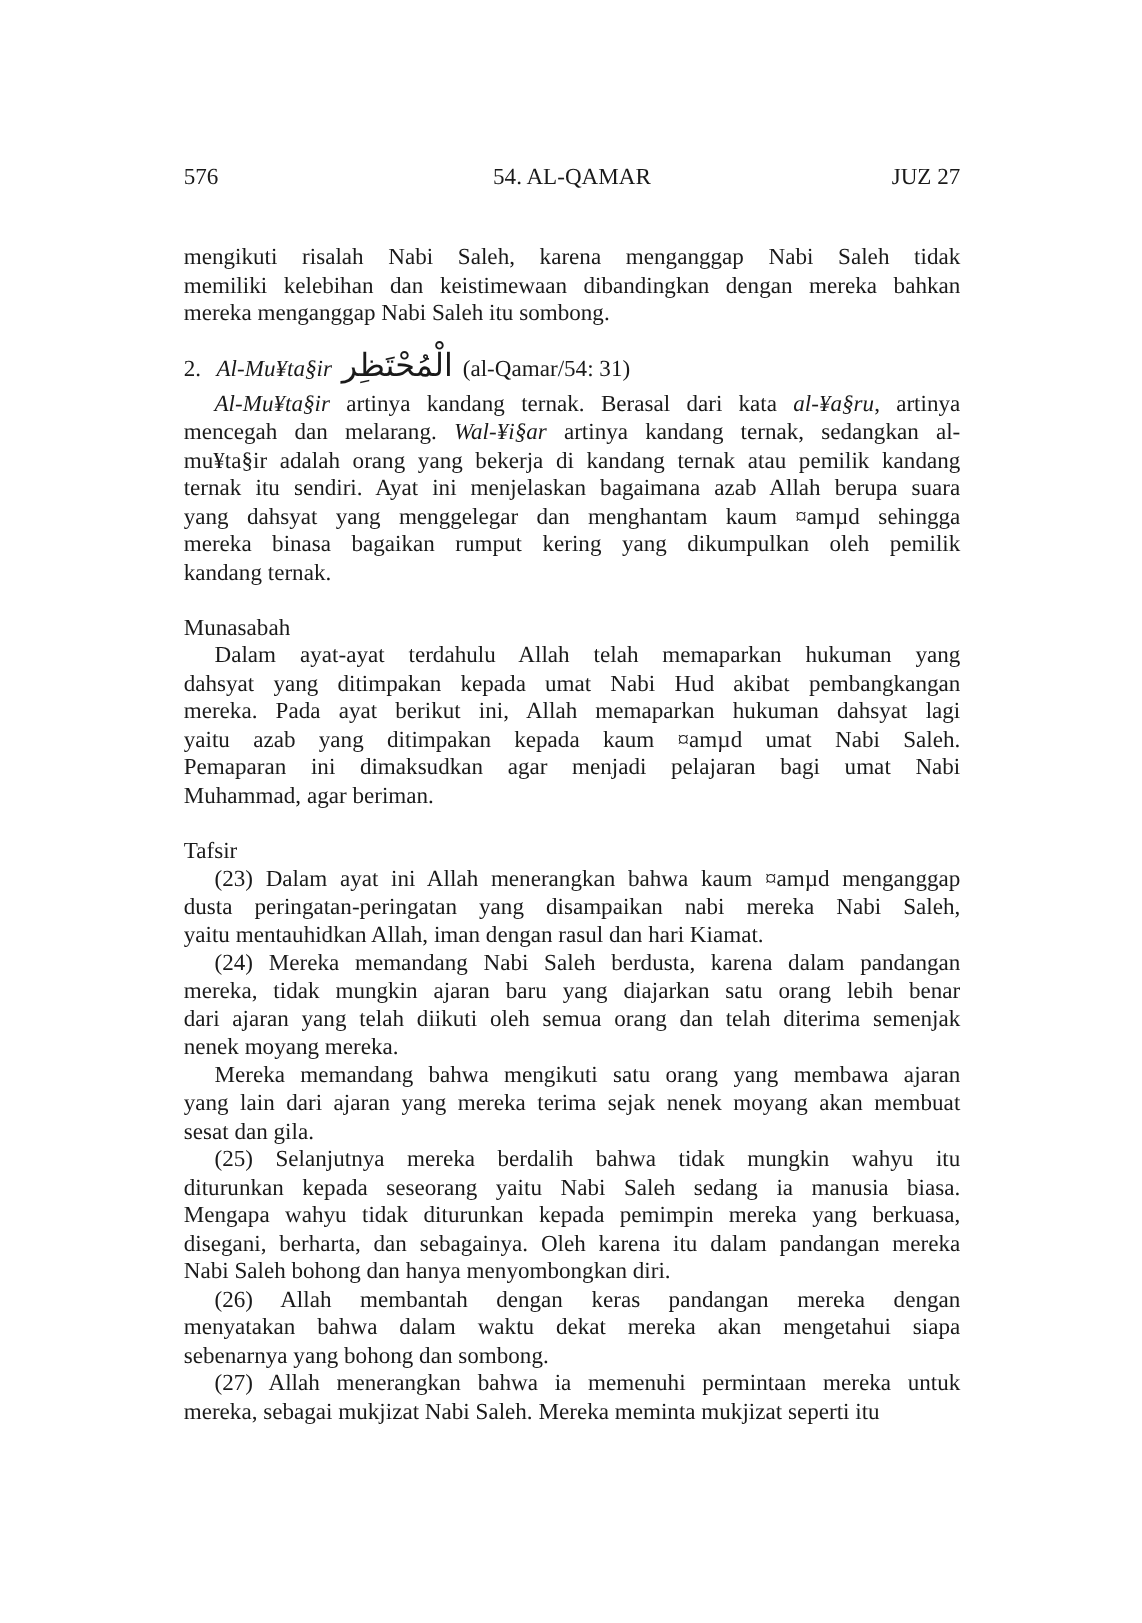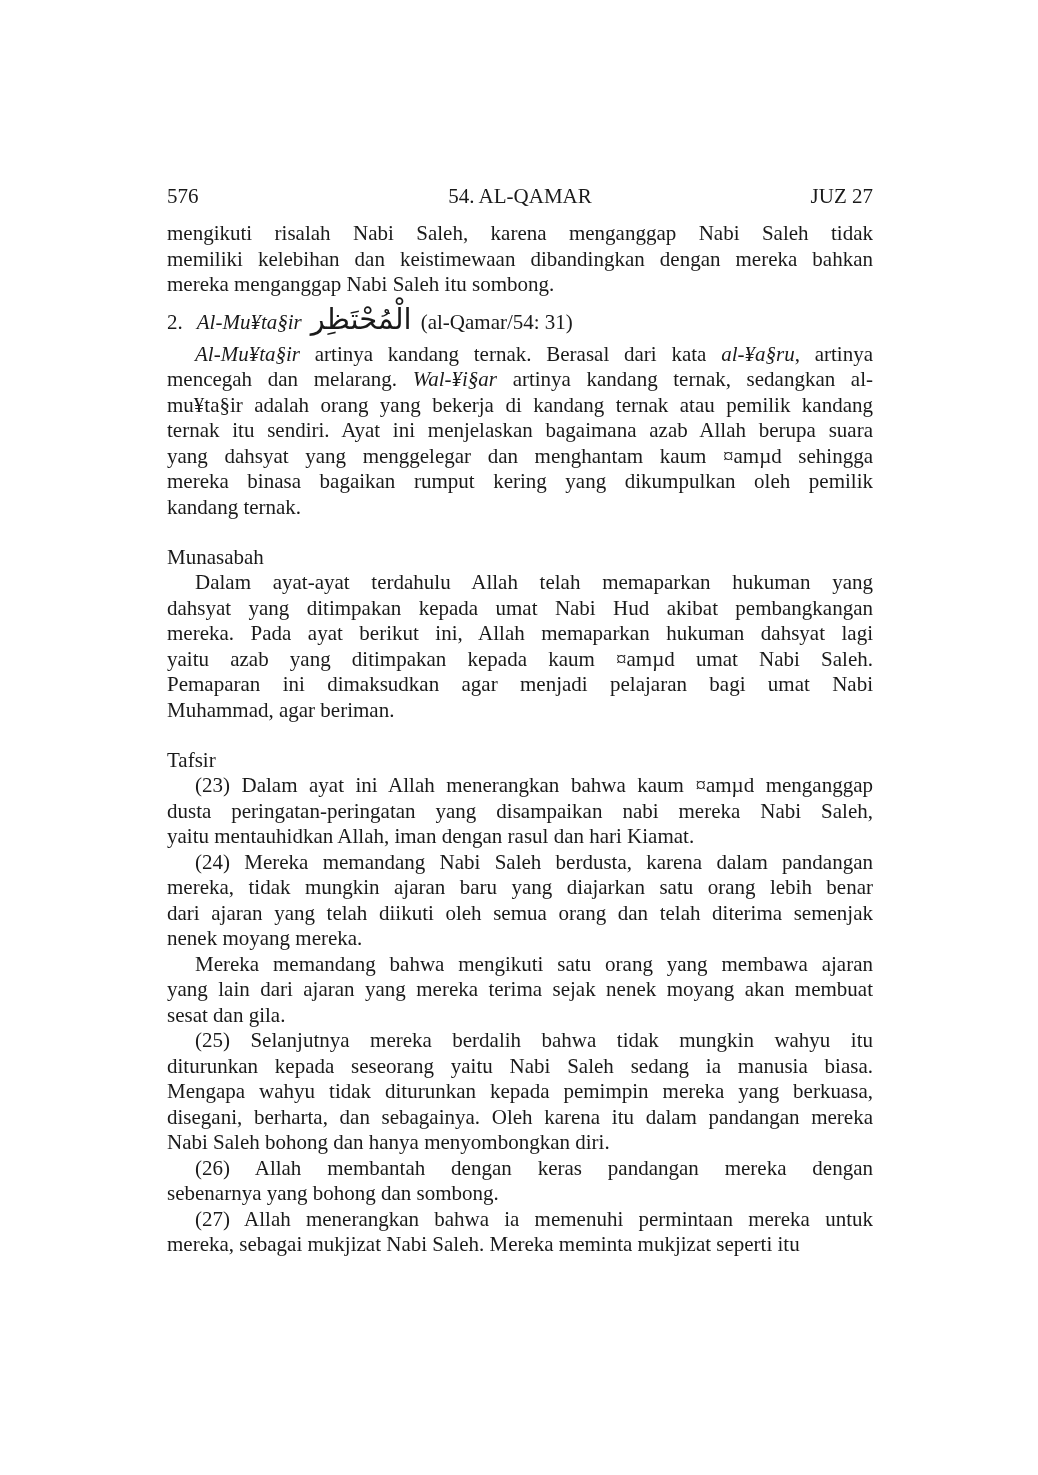--- a/index.html
+++ b/index.html
@@ -12,21 +12,21 @@
   .page {
     position: relative;
     width: 1038px; height: 1475px;
     background: #ffffff;
     overflow: hidden;
   }
   .page-header {
     position: absolute;
     top: 147px; left: 167px;
     width: 706px; height: 27px;
-    font-size: 21px; line-height: 27px; margin-top: 36px;
+    font-size: 21px; line-height: 27px;
   }
   .page-number { position: absolute; left: 0; top: 0; }
   .chapter-title { position: absolute; left: 50%; top: 0; transform: translateX(-50%); white-space: nowrap; text-align: center; }
   .juz-label { position: absolute; right: 0; top: 0; text-align: center; }
 
   .document-body {
     position: absolute;
     top: 221px; left: 167px;
     width: 706px;
     font-size: 21px;
@@ -37,21 +37,21 @@
   .line.last { text-align-last: left; }
   .para .line:first-child { text-indent: 28px; }
   .para.no-indent .line:first-child { text-indent: 0; }
 
   .section-heading {
     font-weight: normal;
     margin-top: 24px;
     line-height: 26px;
   }
   .verse-heading {
-    margin-top: 0;
+    margin-top: 13px;
     margin-bottom: 2px;
     line-height: 42px;
     height: 42px;
     white-space: nowrap;
   }
   .verse-number { margin-right: 14px; }
   .verse-term { font-style: italic; margin-right: 9px; }
   .verse-arabic {
     font-family: "DejaVu Sans", sans-serif;
     font-size: 29px;
@@ -113,20 +113,21 @@
       </div>
       <div class="para">
         <div class="line">(25) Selanjutnya mereka berdalih bahwa tidak mungkin wahyu itu</div>
         <div class="line">diturunkan kepada seseorang yaitu Nabi Saleh sedang ia manusia biasa.</div>
         <div class="line">Mengapa wahyu tidak diturunkan kepada pemimpin mereka yang berkuasa,</div>
         <div class="line">disegani, berharta, dan sebagainya. Oleh karena itu dalam pandangan mereka</div>
         <div class="line last">Nabi Saleh bohong dan hanya menyombongkan diri.</div>
       </div>
       <div class="para">
         <div class="line">(26) Allah membantah dengan keras pandangan mereka dengan</div>
+        <div class="line">menyatakan bahwa dalam waktu dekat mereka akan mengetahui siapa</div>
         <div class="line last">sebenarnya yang bohong dan sombong.</div>
       </div>
       <div class="para">
         <div class="line">(27) Allah menerangkan bahwa ia memenuhi permintaan mereka untuk</div>
         <div class="line last">mereka, sebagai mukjizat Nabi Saleh. Mereka meminta mukjizat seperti itu</div>
       </div>
     </div>
 </div>
 
 </body></html>

